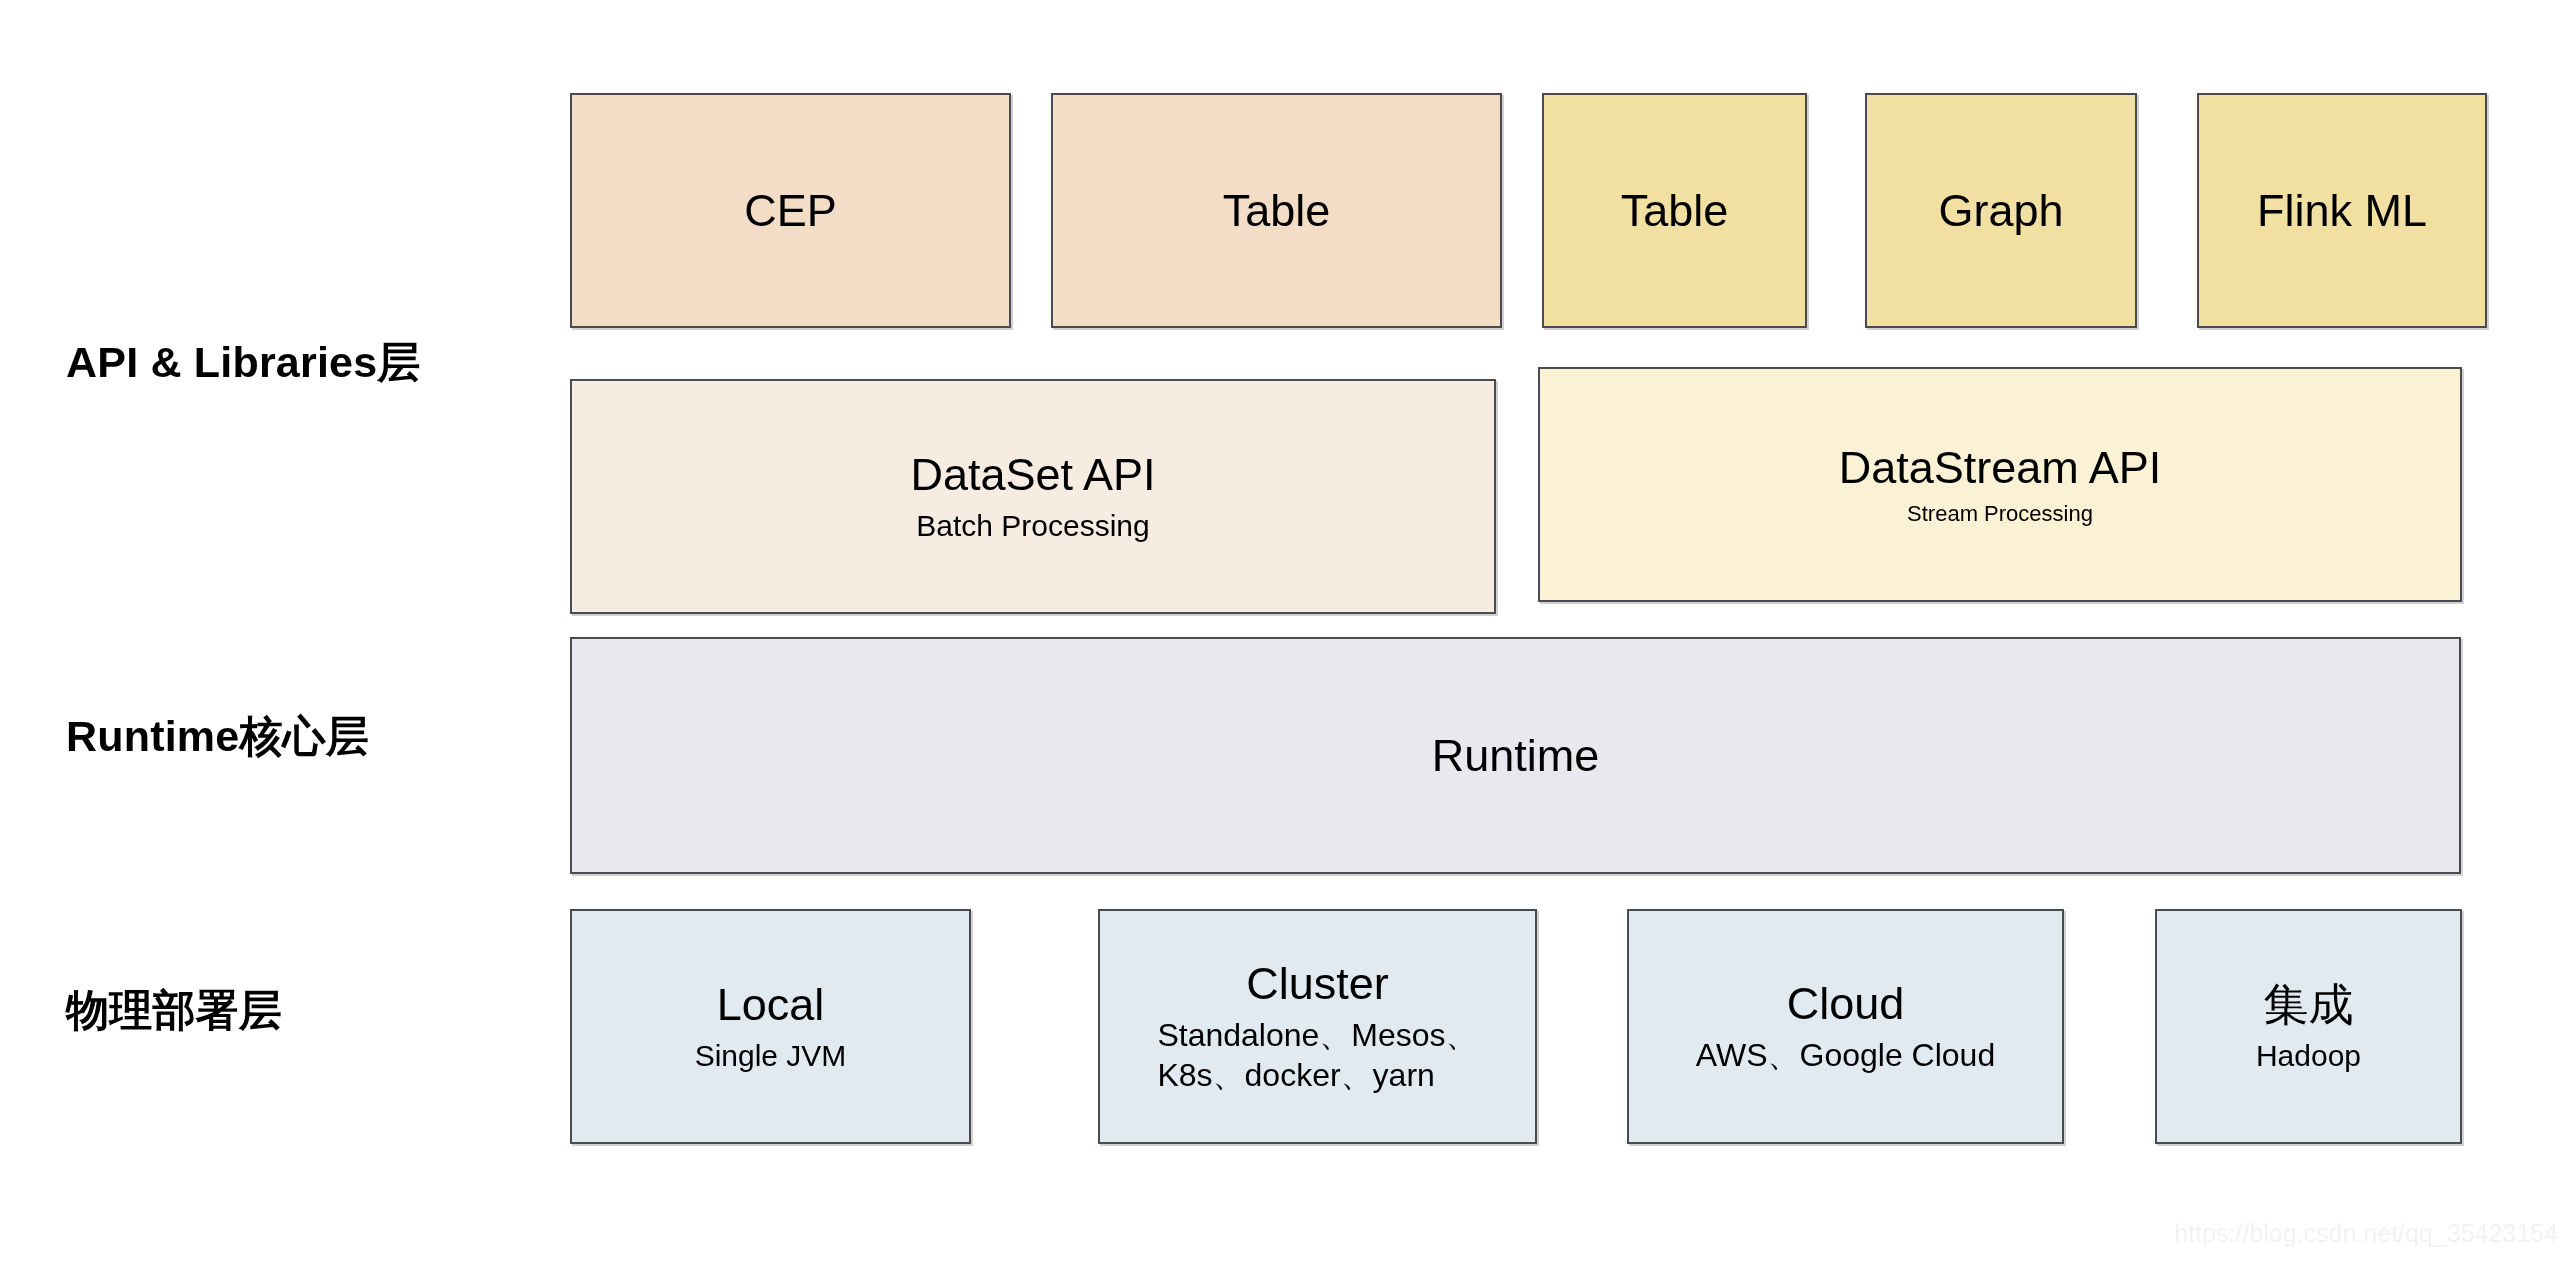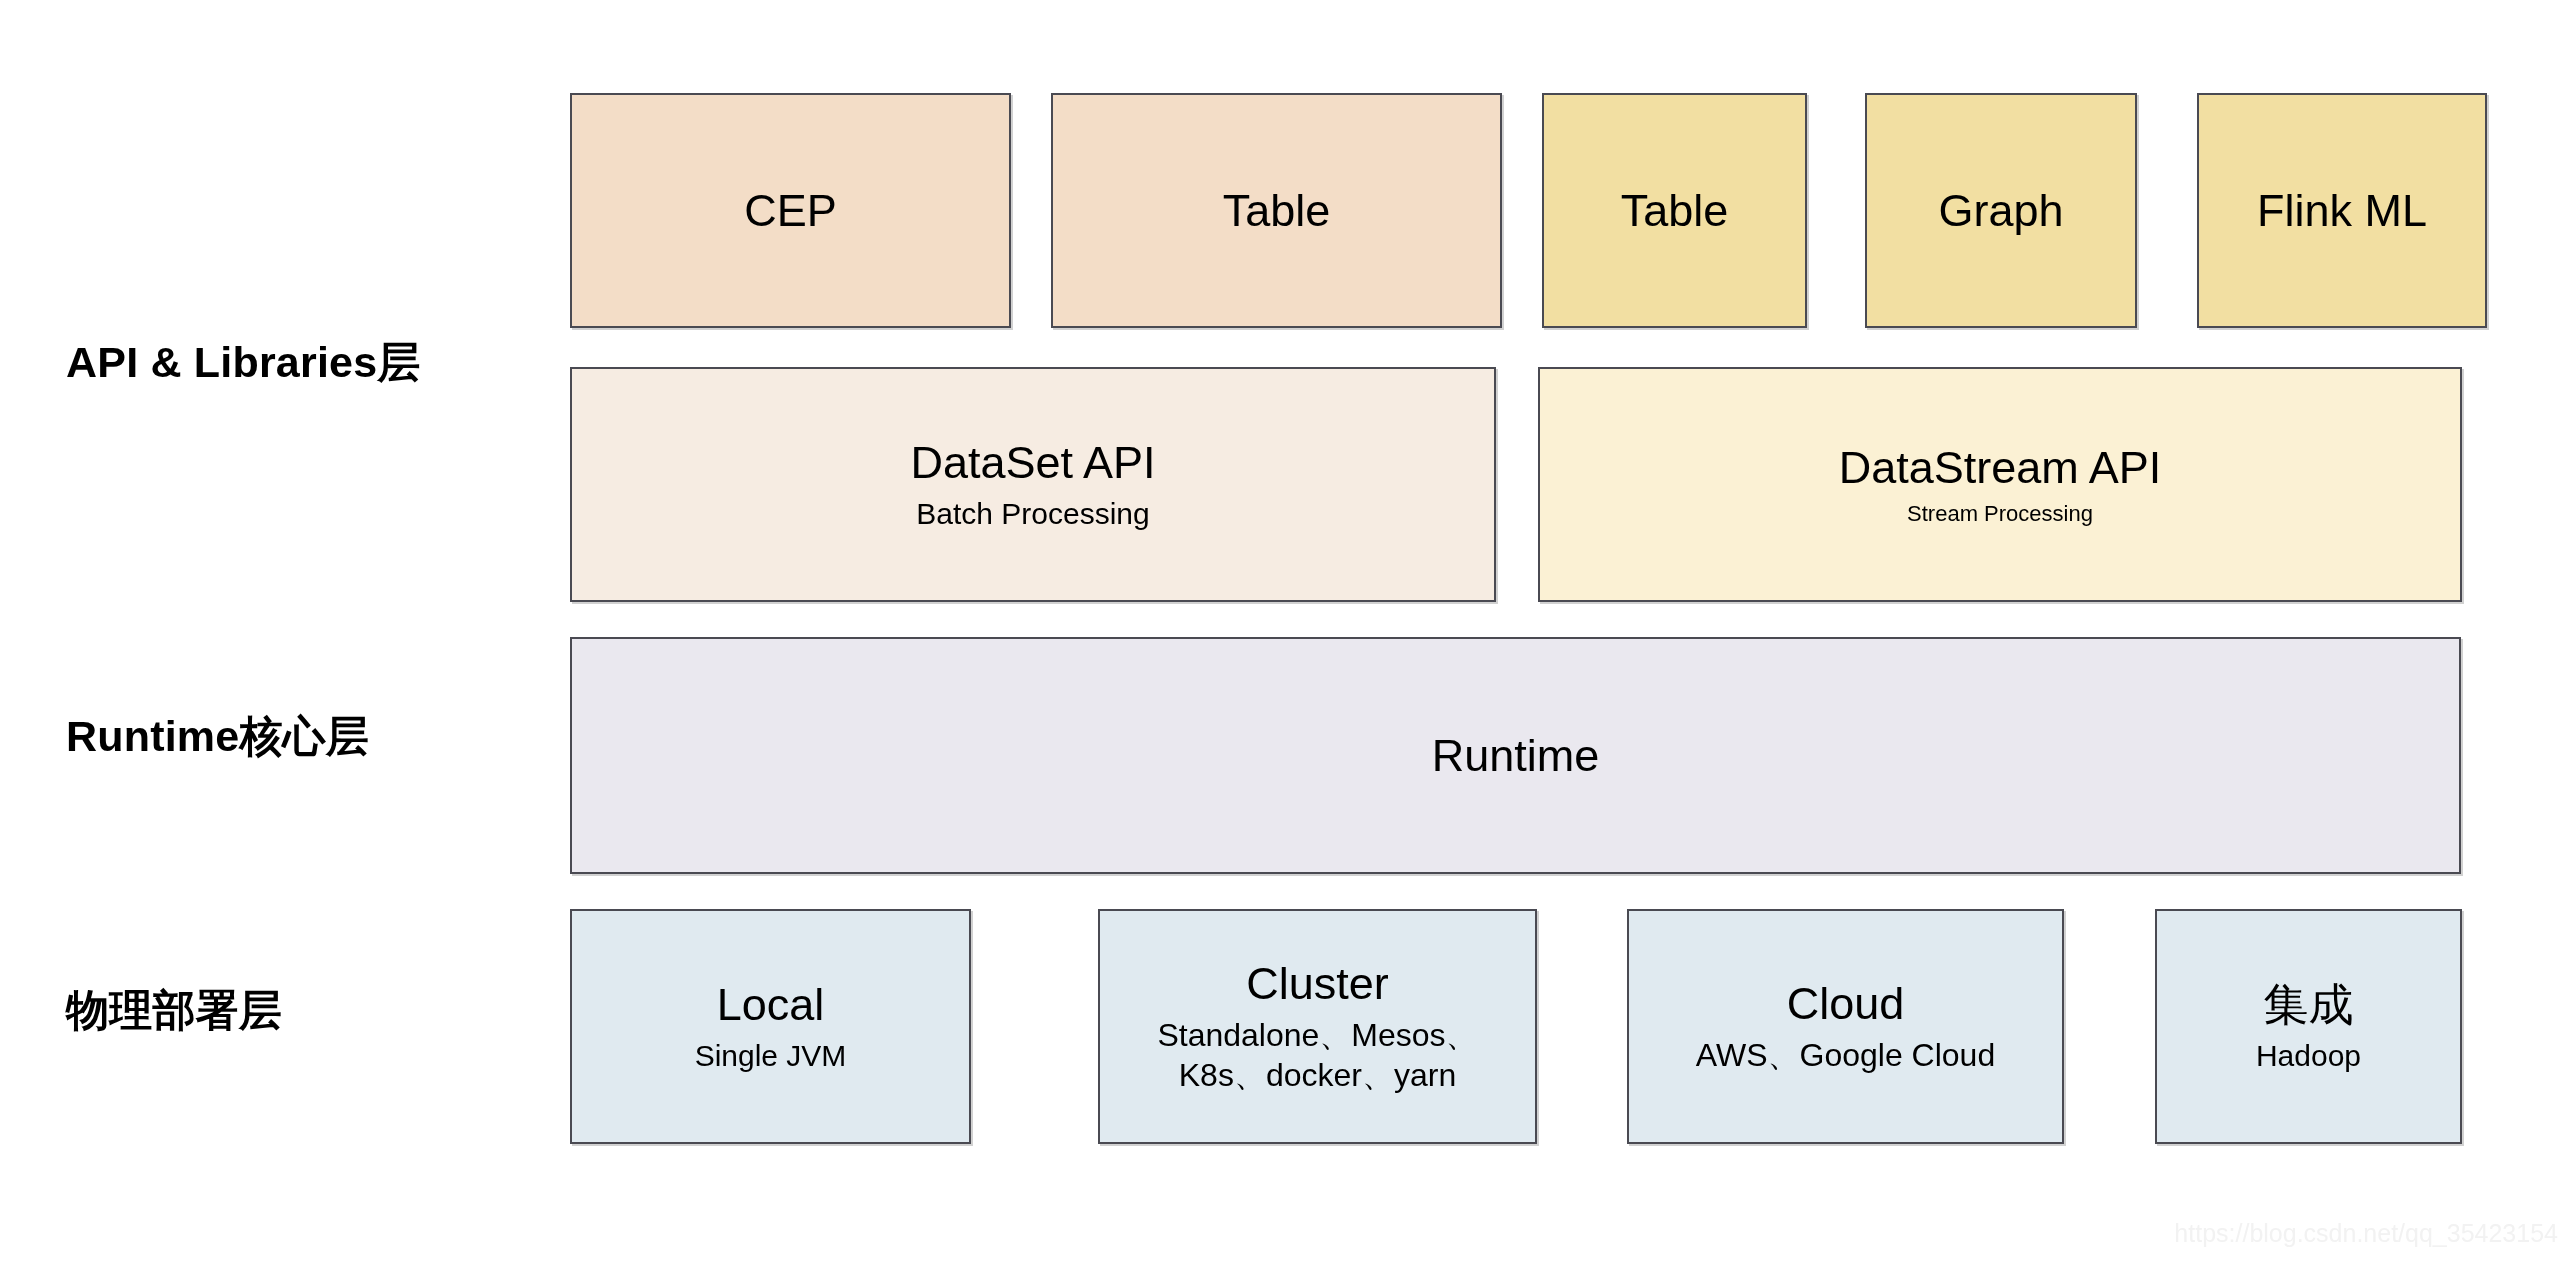--- a/index.html
+++ b/index.html
@@ -30,39 +30,39 @@
 
   
   .box {
     position: absolute;
     box-sizing: border-box;
     border: 2px solid #4a4a52;
     display: flex;
     flex-direction: column;
     align-items: center;
     justify-content: center;
-    text-align: center;
+    text-align: left;
     padding: 8px 10px;
     box-shadow: 2px 2px 0 rgba(0,0,0,0.18);
   }
   .box .title {
     font-weight: normal;
     line-height: 1.15;
     white-space: nowrap;
   }
   .box .sub {
     line-height: 1.25;
     margin-top: 6px;
   }
   .box .sub .sline { display: block; white-space: nowrap; }
 
   
   .fill-peach    { background: #f3ddc7; }
   .fill-yellow   { background: #f2dfa2; }
-  .fill-cream    { background: #f6ece2; }
+  .fill-cream    { background: #f6ece2; margin-top: 12px; }
   .fill-lemon    { background: #fbf1d4; }
   .fill-lavender { background: #eae8ef; }
   .fill-blue     { background: #e0eaf0; }
 
   
   #watermark {
     position: absolute;
     right: 18px;
     bottom: 14px;
     font-size: 25px;

